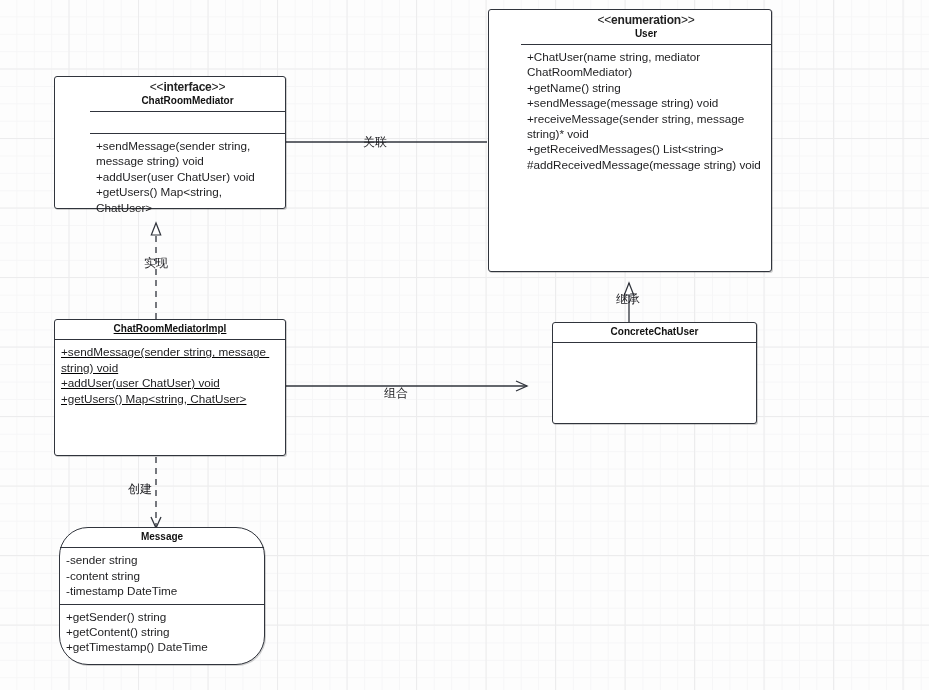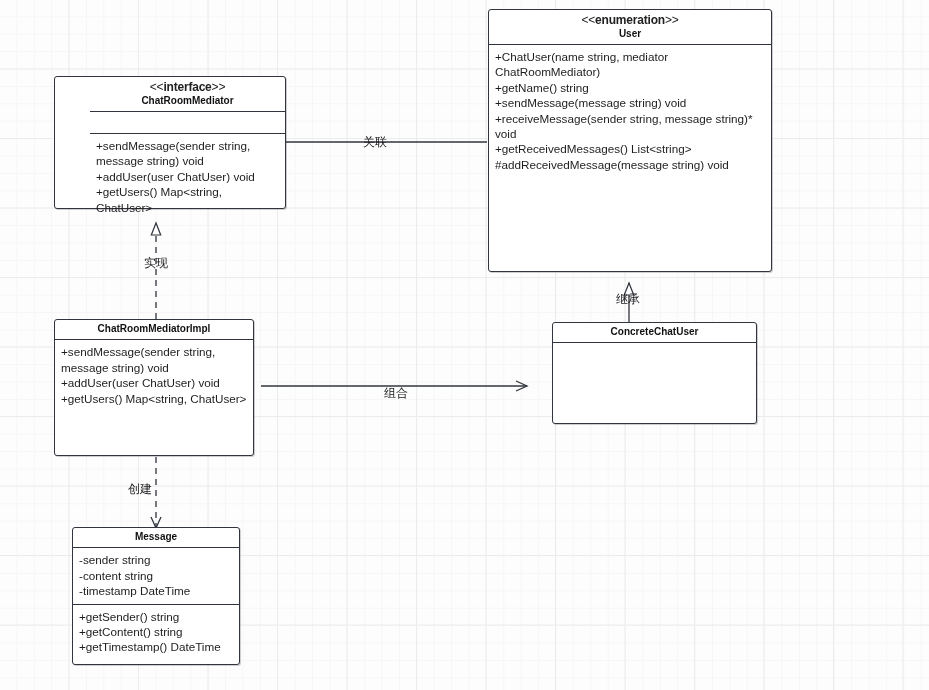--- a/index.html
+++ b/index.html
@@ -125,21 +125,21 @@
       <line x1="156" y1="457" x2="156" y2="528" stroke="#30343c" stroke-width="1.3" stroke-dasharray="6,5" marker-end="url(#openArrowDown)"></line>
     </g>
   </svg>
 
   <div class="edge-label" style="left:360px; top:136px;">关联</div>
   <div class="edge-label" style="left:141px; top:257px;">实现</div>
   <div class="edge-label" style="left:613px; top:293px;">继承</div>
   <div class="edge-label" style="left:381px; top:387px;">组合</div>
   <div class="edge-label" style="left:125px; top:483px;">创建</div>
 
-  <div class="uml-class" style="left:488px; top:9px; width:284px; height:263px;">
+  <div class="uml-class" style="left:488px; top:9px; width:284px; height:263px;padding-left:32px;">
     <div class="uml-header">
       <span class="stereotype">&lt;&lt;<b>enumeration</b>&gt;&gt;</span>
       <span class="class-name">User</span>
     </div>
     <div class="uml-section">+ChatUser(name string, mediator ChatRoomMediator)
 +getName() string
 +sendMessage(message string) void
 +receiveMessage(sender string, message string)* void
 +getReceivedMessages() List&lt;string&gt;
 #addReceivedMessage(message string) void</div>
@@ -149,37 +149,37 @@
     <div class="uml-header">
       <span class="stereotype">&lt;&lt;<b>interface</b>&gt;&gt;</span>
       <span class="class-name">ChatRoomMediator</span>
     </div>
     <div class="uml-section empty"></div>
     <div class="uml-section">+sendMessage(sender string, message string) void
 +addUser(user ChatUser) void
 +getUsers() Map&lt;string, ChatUser&gt;</div>
   </div>
 
-  <div class="uml-class" style="left:54px; top:319px; width:200px; height:137px;">
+  <div class="uml-class" style="left:54px; top:319px; width:232px; height:137px;text-decoration:underline;">
     <div class="uml-header">
       <span class="class-name">ChatRoomMediatorImpl</span>
     </div>
     <div class="uml-section">+sendMessage(sender string, message string) void
 +addUser(user ChatUser) void
 +getUsers() Map&lt;string, ChatUser&gt;</div>
   </div>
 
   <div class="uml-class" style="left:552px; top:322px; width:205px; height:102px;">
     <div class="uml-header">
       <span class="class-name">ConcreteChatUser</span>
     </div>
     <div class="uml-section empty"></div>
   </div>
 
-  <div class="uml-class" style="left:72px; top:527px; width:168px; height:138px;">
+  <div class="uml-class" style="left:59px; top:527px; width:206px; height:138px;border-radius:29px;">
     <div class="uml-header">
       <span class="class-name">Message</span>
     </div>
     <div class="uml-section">-sender string
 -content string
 -timestamp DateTime</div>
     <div class="uml-section">+getSender() string
 +getContent() string
 +getTimestamp() DateTime</div>
   </div>

